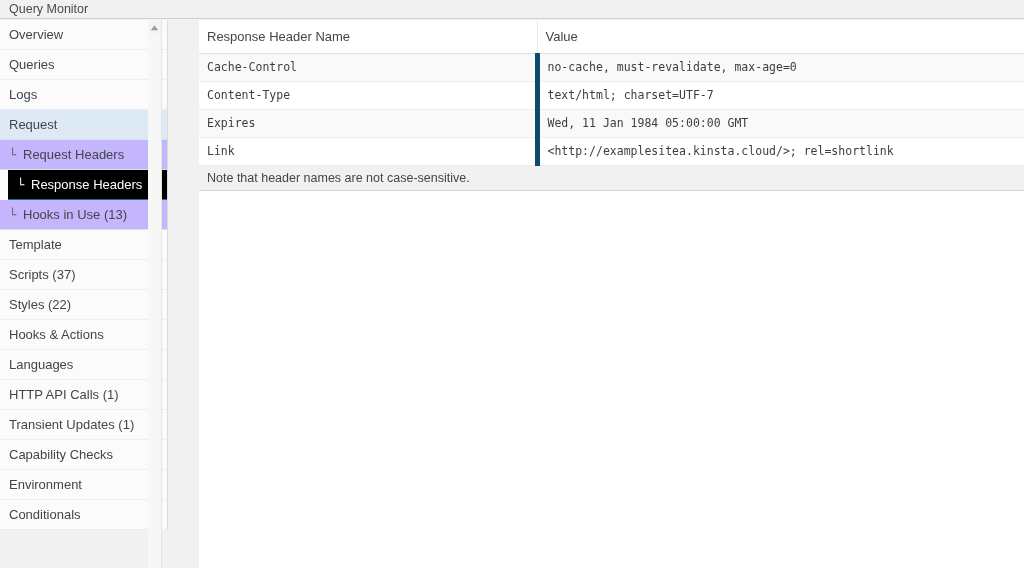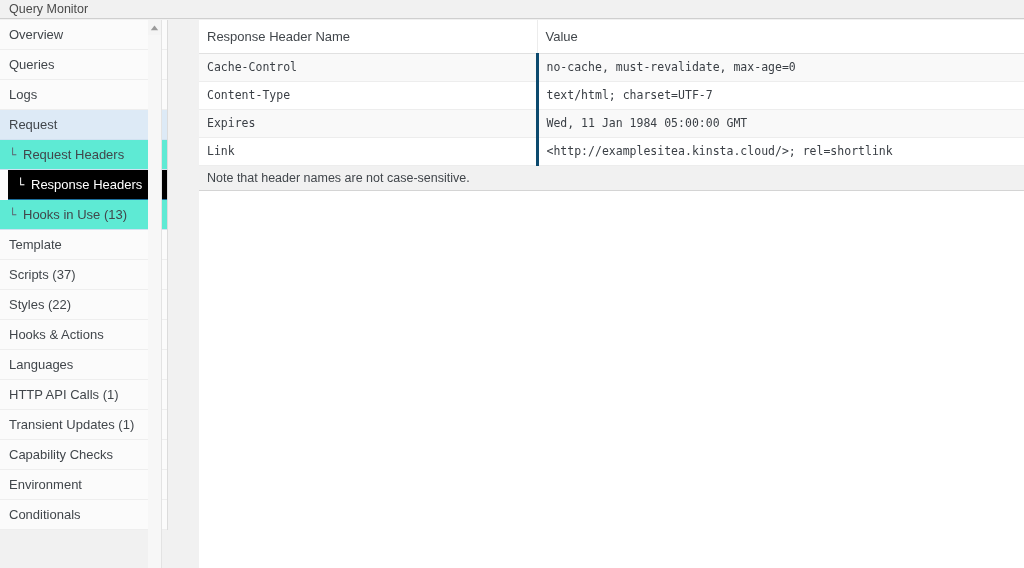--- a/index.html
+++ b/index.html
@@ -81,21 +81,21 @@
     font-size: 13px;
     white-space: nowrap;
     overflow: hidden;
     cursor: pointer;
   }
   .qm-nav-item.group {
     background: #ddeaf6;
     border-bottom-color: #d2e2f1;
   }
   .qm-nav-item.sub {
-    background: #5eead4;
+    background: #c4b5fd;
     border-bottom-color: #d2e2f1;
     padding-left: 9px;
   }
   .qm-nav-item.sub .qm-sub-glyph {
     display: inline-block;
     width: 14px;
     color: #5c6570;
     font-size: 12px;
     font-family: "DejaVu Sans", sans-serif;
     vertical-align: baseline;
@@ -172,21 +172,21 @@
     font-size: 13px;
     white-space: nowrap;
     box-sizing: border-box;
   }
   .qm-table thead th:last-child { border-right: none; }
 
   .qm-table tbody td {
     height: 28px;
     padding: 0 0 0 8px;
     border-bottom: 1px solid #ededed;
-    border-right: 3px solid #0c4a6e;
+    border-right: 5px solid #0c4a6e;
     color: #3a3f45;
     font-family: "DejaVu Sans Mono", "Liberation Mono", monospace;
     font-size: 11.5px;
     white-space: nowrap;
     overflow: hidden;
     box-sizing: border-box;
     vertical-align: middle;
   }
   .qm-table tbody td:last-child { border-right: none; }
   .qm-table tbody tr:nth-child(odd) td { background: #f9f9f9; }

